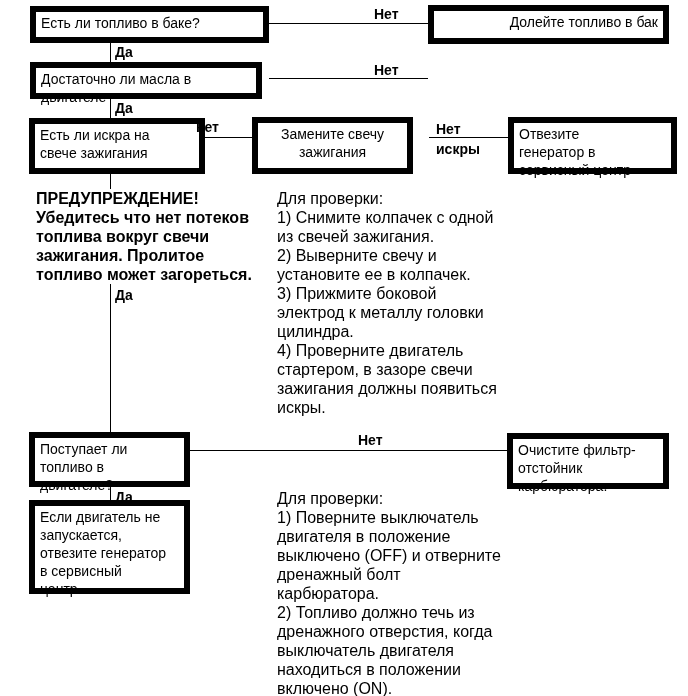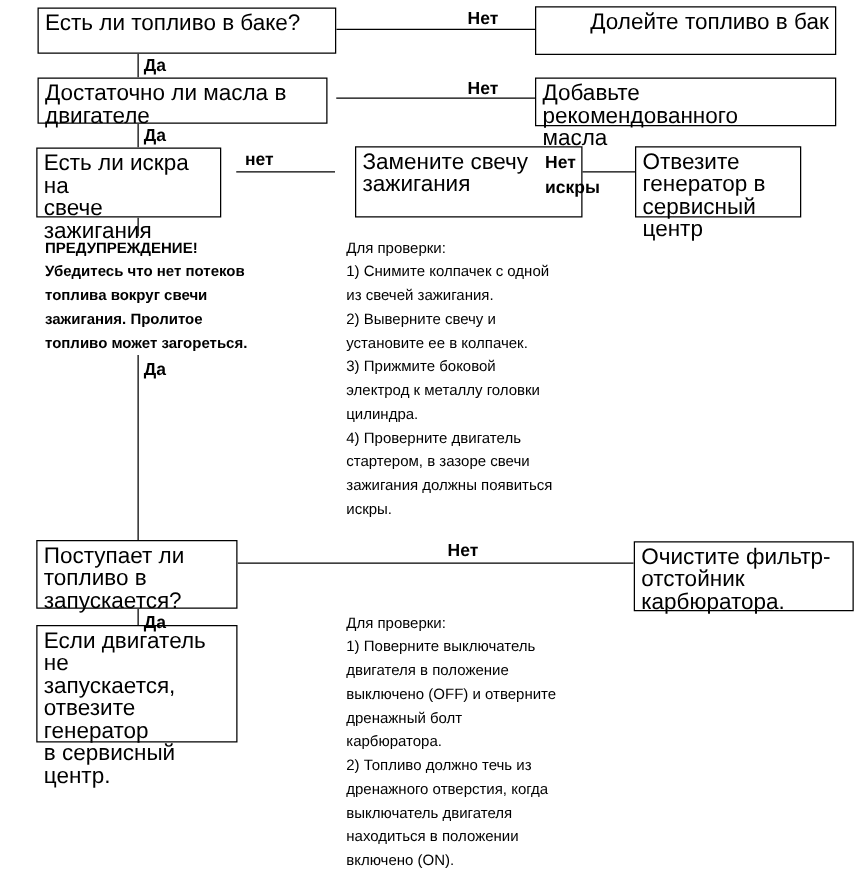--- a/index.html
+++ b/index.html
@@ -8,63 +8,63 @@
     width: 688px;
     height: 696px;
     background: #ffffff;
     font-family: "Liberation Sans", sans-serif;
     color: #000;
     overflow: hidden;
   }
   .box {
     position: absolute;
     box-sizing: border-box;
-    border: 1px solid #000000;
+    border: 6px solid #000000;
     background: #fff;
-    font-size: 18px;
+    font-size: 14px;
     line-height: 18px;
     padding: 2px 5px;
     white-space: pre-line;
     z-index: 3;
   }
   .lbl {
     position: absolute;
     font-size: 14px;
     line-height: 15px;
     white-space: pre-line;
     z-index: 4;
     font-weight: bold;
   }
   .lbl.two { line-height: 20px; }
   .vline, .hline { position: absolute; background: #000; z-index: 1; }
   .vline { width: 1px; }
   .hline { height: 1px; }
   .textblock {
     position: absolute;
-    font-size: 12px;
+    font-size: 16px;
     line-height: 19px;
     white-space: pre-line;
     z-index: 2;
   }
   .warning {
     font-weight: bold;
     background: #fff;
     width: 224px;
     z-index: 2;
   }
   
   .b0 { left: 30px;  top: 6px;   width: 239px; height: 37px; }
   .b1 { left: 428px; top: 5px;   width: 241px; height: 39px; text-align: right; }
   .b2 { left: 30px;  top: 62px;  width: 232px; height: 37px; }
   .b3 { left: 428px; top: 62px;  width: 241px; height: 39px; }
-  .b4 { left: 29px;  top: 118px; width: 148px; height: 56px; }
-  .b5 { left: 284px; top: 117px; width: 182px; height: 57px; }
-  .b6 { left: 508px; top: 117px; width: 133px; height: 57px; }
+  .b4 { left: 29px;  top: 118px; width: 176px; height: 56px; }
+  .b5 { left: 252px; top: 117px; width: 161px; height: 57px; text-align: center; }
+  .b6 { left: 508px; top: 117px; width: 169px; height: 57px; }
   .b7 { left: 29px;  top: 432px; width: 161px; height: 55px; }
-  .b8 { left: 507px; top: 433px; width: 176px; height: 56px; }
+  .b8 { left: 507px; top: 433px; width: 162px; height: 56px; }
   .b9 { left: 29px;  top: 500px; width: 161px; height: 94px; }
   
   .v1 { left: 110px; top: 43px;  height: 19px; }
   .v2 { left: 110px; top: 99px;  height: 19px; }
   .v3 { left: 110px; top: 174px; height: 258px; }
   .v4 { left: 110px; top: 487px; height: 21px; }
   .h1 { left: 269px; top: 23px;  width: 159px; }
   .h2 { left: 269px; top: 78px;  width: 159px; }
   .h3 { left: 189px; top: 137px; width: 79px; }
   .h4 { left: 429px; top: 137px; width: 79px; }
@@ -96,32 +96,30 @@
   <div class="hline h1"></div>
   <div class="hline h2"></div>
   <div class="hline h3"></div>
   <div class="hline h4"></div>
   <div class="hline h5"></div>
 
   <div class="box b0">Есть ли топливо в баке?</div>
   <div class="box b1">Долейте топливо в бак</div>
   <div class="box b2">Достаточно ли масла в
 двигателе</div>
-  <div class="box b3">Добавьте рекомендованного
-масла</div>
   <div class="box b4">Есть ли искра на
 свече зажигания</div>
   <div class="box b5">Замените свечу
 зажигания</div>
   <div class="box b6">Отвезите
 генератор в
 сервисный центр</div>
   <div class="box b7">Поступает ли
 топливо в
-запускается?</div>
+двигателе?</div>
   <div class="box b8">Очистите фильтр-
 отстойник
 карбюратора.</div>
   <div class="box b9">Если двигатель не
 запускается,
 отвезите генератор
 в сервисный
 центр.</div>
 
   <div class="lbl yes1">Да</div>

